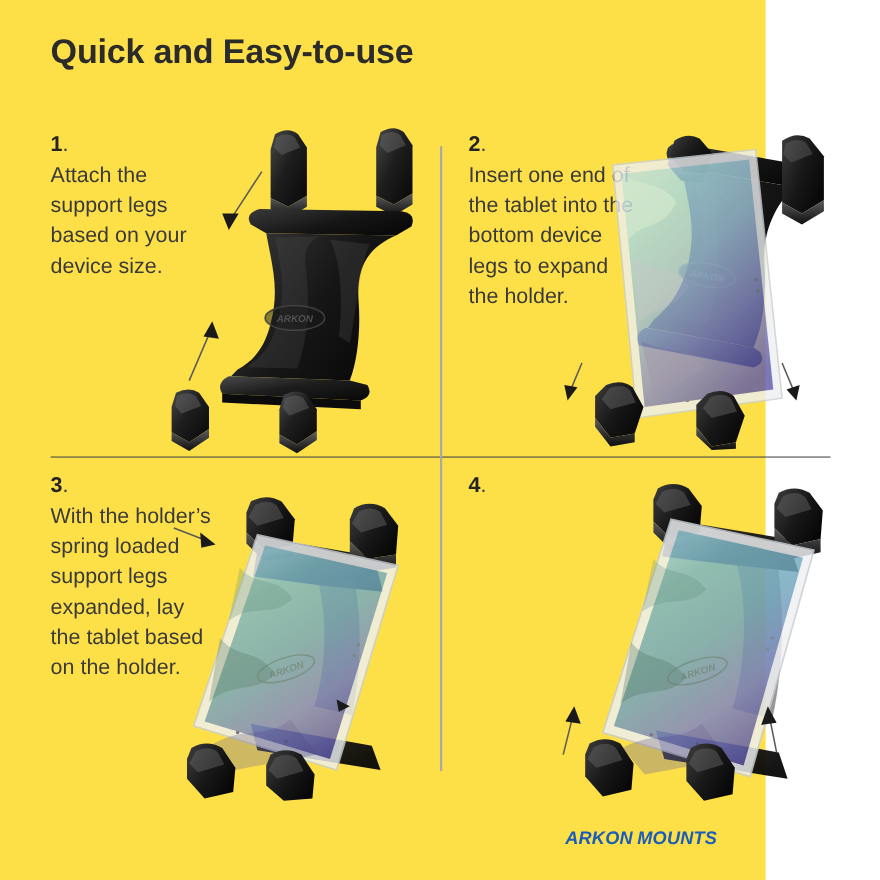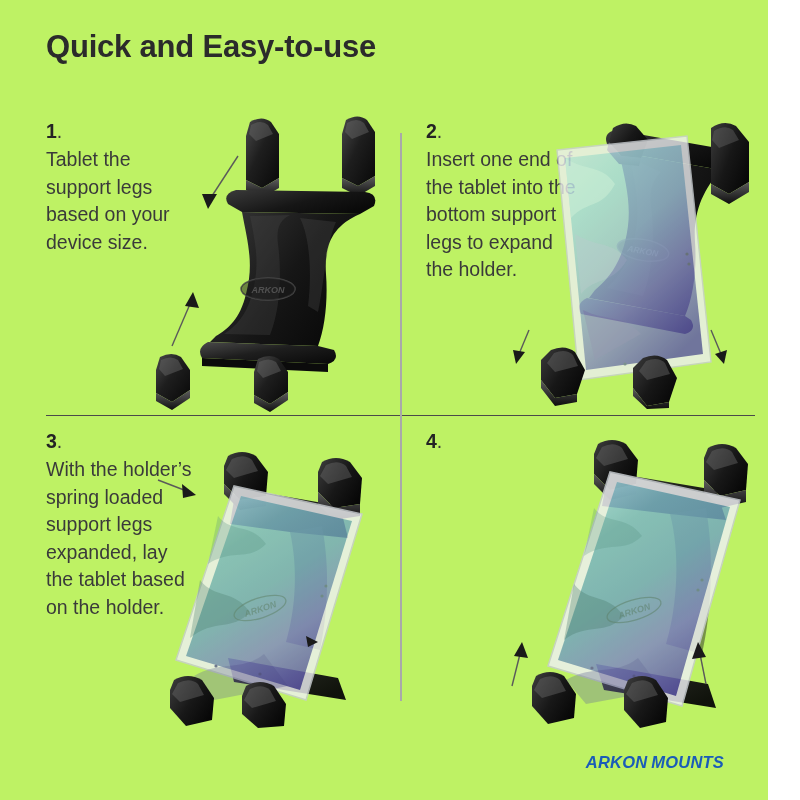--- a/index.html
+++ b/index.html
@@ -4,22 +4,22 @@
 <style>
   * { box-sizing: border-box; margin: 0; padding: 0; }
   html, body {
     width: 800px; height: 800px;
     background: #ffffff;
     font-family: "Liberation Sans", sans-serif;
     overflow: hidden;
   }
   #page {
     position: relative;
-    width: 768px; height: 800px;
-    background: #bef264;
+    width: 696px; height: 800px;
+    background: #fde047;
   }
 
   
   #title {
     position: absolute;
     left: 46px; top: 26px;
     width: 500px;
     font-size: 31px;
     font-weight: bold;
     line-height: 1.33;
@@ -99,21 +99,21 @@
   <h1 id="title">
     <span class="l1">Quick and Easy-to-use</span>
   </h1>
 
   <div id="h-divider"></div>
   <div id="v-divider"></div>
 
   <div class="quad" id="quad-1">
     <div class="step-text">
       <span class="step-num">1</span><span class="step-dot">.</span>
-      <span class="step-body">Tablet the support legs based on your device size.</span>
+      <span class="step-body">Attach the support legs based on your device size.</span>
     </div>
 
     <div class="art">
       <svg viewBox="0 0 250 295" width="250" height="295">
         <defs>
           <linearGradient id="blkA" x1="0" y1="0" x2="1" y2="1">
             <stop offset="0%" stop-color="#4a4a4a"></stop>
               <stop offset="45%" stop-color="#1e1e1e"></stop>
               <stop offset="100%" stop-color="#080808"></stop>
           </linearGradient>
@@ -187,21 +187,21 @@
           <line x1="22" y1="232" x2="40" y2="190" stroke="#5a5a5a" stroke-width="1.4"></line>
           <path d="M43 178 L49 194 L35 192 Z" fill="#1a1a1a"></path>
         </g>
       </svg>
     </div>
   </div>
 
   <div class="quad" id="quad-2">
     <div class="step-text">
       <span class="step-num">2</span><span class="step-dot">.</span>
-      <span class="step-body">Insert one end of the tablet into the bottom support legs to expand the holder.</span>
+      <span class="step-body">Insert one end of the tablet into the bottom device legs to expand the holder.</span>
     </div>
 
     <div class="art">
       <svg viewBox="0 0 285 295" width="285" height="295">
         <defs>
           <linearGradient id="wp2" x1="0.1" y1="0" x2="0.7" y2="1">
             <stop offset="0%" stop-color="#bfe3ea"></stop>
             <stop offset="22%" stop-color="#a8d9e2"></stop>
             <stop offset="46%" stop-color="#9fc4d8"></stop>
             <stop offset="70%" stop-color="#8f96c8"></stop>

